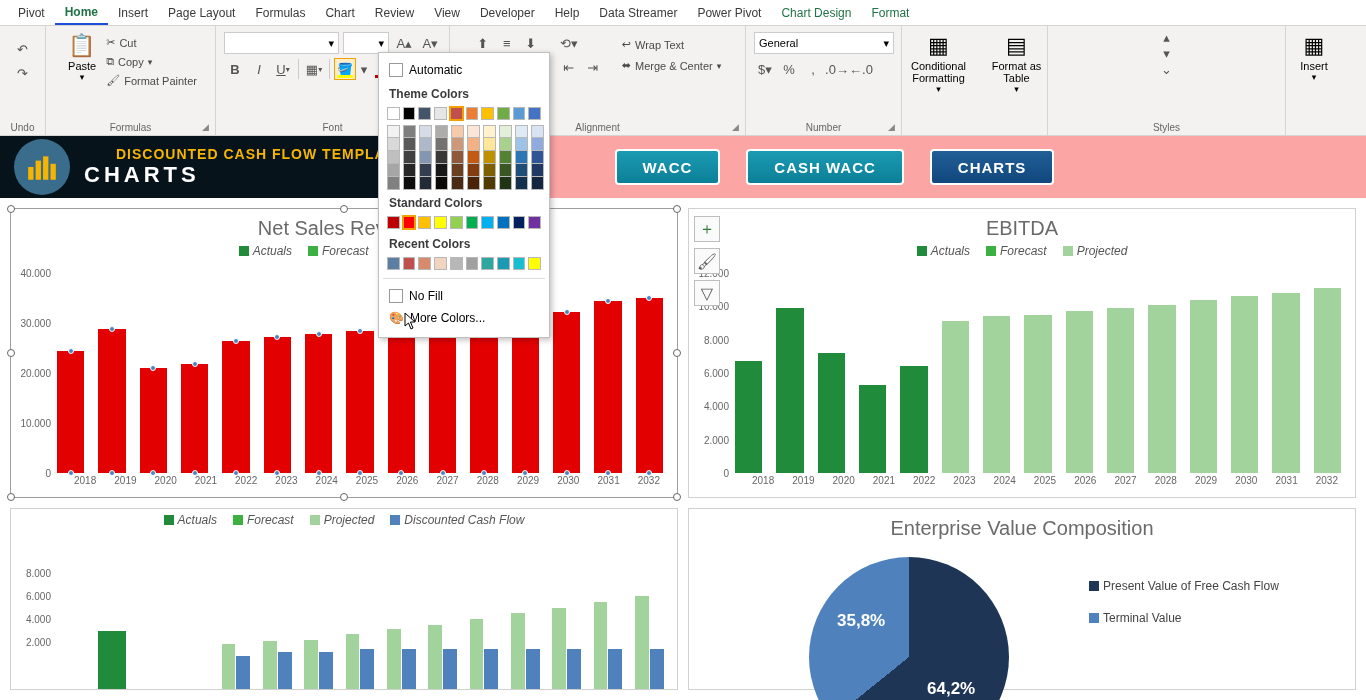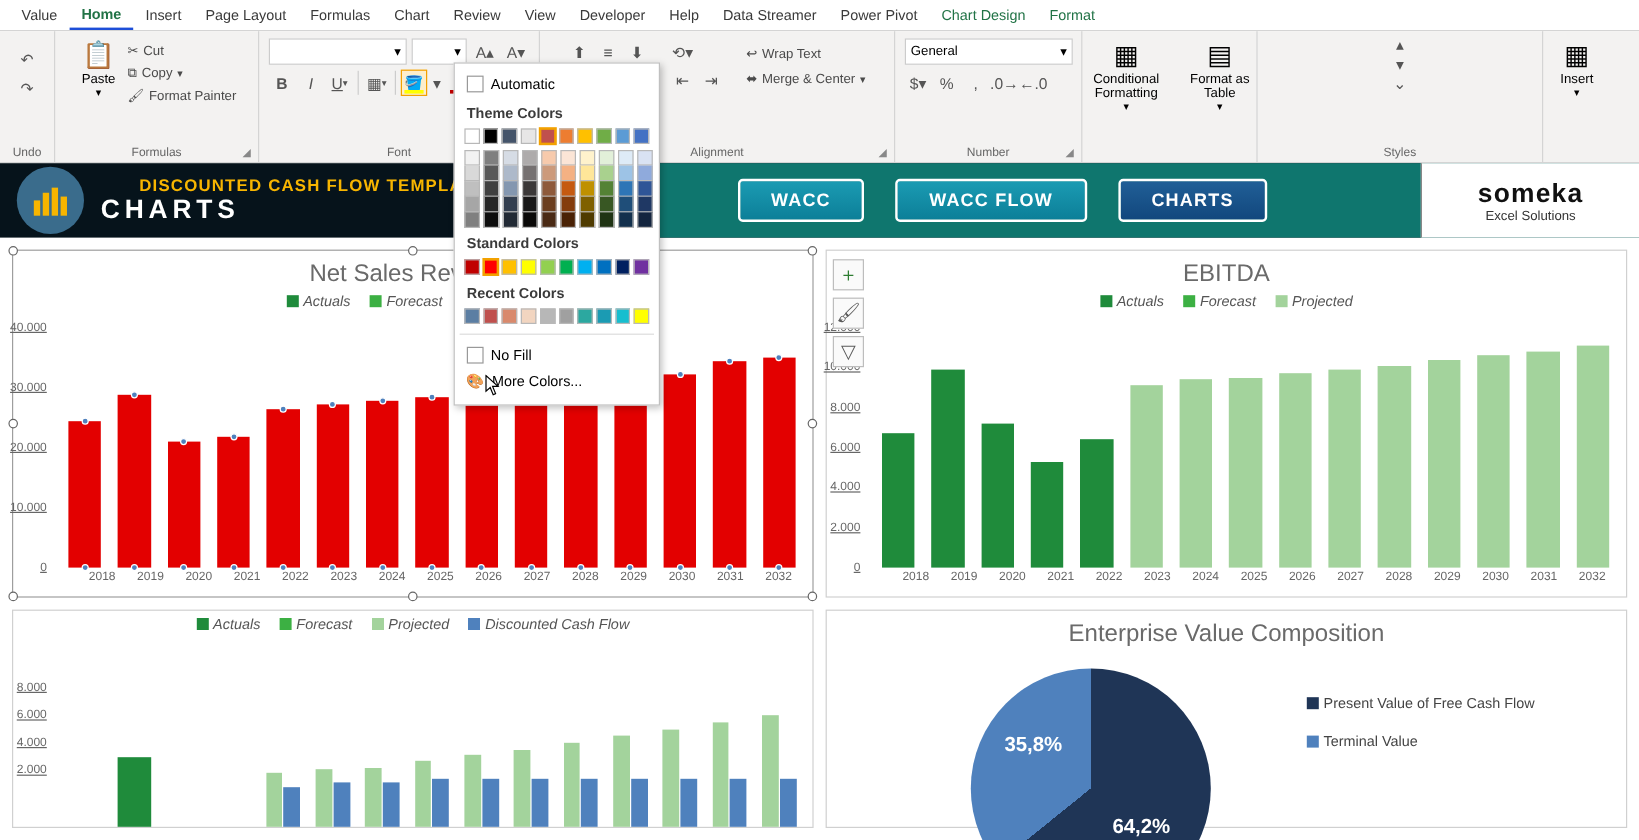--- a/index.html
+++ b/index.html
@@ -27,39 +27,39 @@
 .style-cell { width:100px; height:20px; border:1px solid #ccc; font-size:11px; padding:2px 4px; background:#fff; }
 .style-cell.bad { background:#ffc7ce; color:#9c0006;}
 
 
 .title-band { height: 62px; background: #06131b; display: flex; align-items: center; padding: 0 0 0 0; position: relative; }
 .title-icon { width:56px; height:56px; border-radius:50%; background:#3a6c8c; display:flex; align-items:center; justify-content:center; margin:0 14px; }
 .title-icon svg { width:34px; height:34px; }
 .title-texts { display:flex; flex-direction:column; color:#fff; }
 .title-texts .main { font-size:14px; color:#f7b500; font-weight:600; letter-spacing:1px;margin-left:32px; }
 .title-texts .sub { font-size:22px; color:#fff; font-weight:700; letter-spacing:4px; }
-.nav-buttons-wrap { flex:1; height:100%; background:#0f766e; margin-left:10px; display:flex; align-items:center; padding-left:200px; gap:26px; position:relative;}
+.nav-buttons-wrap { flex:1; height:100%; background:#fca5a5; margin-left:10px; display:flex; align-items:center; padding-left:200px; gap:26px; position:relative;}
 .nav-btn { height:36px; padding:0 26px; border-radius:4px; color:#fff; font-weight:600; font-size:15px; letter-spacing:1px; border:2px solid #fff; cursor:pointer; display:flex; align-items:center; justify-content:center; }
 .nav-btn.teal { background: linear-gradient(#1b9bb3,#0c7f98); }
 .nav-btn.blue { background: linear-gradient(#215f97,#11477d); }
 .logo-box { position:absolute; right:0; top:0; height:62px; width:182px; background:#fff; display:flex; flex-direction:column; align-items:center; justify-content:center; border-left:1px solid #888;}
 .logo-box .brand { font-size:22px; font-weight:700; letter-spacing:1px; color:#111;}
 .logo-box .tag { font-size:11px; color:#333; }
 
 
 .dashboard { position: absolute; top:198px; left:0; right:0; bottom:0; padding:10px; display:grid; grid-template-columns: 1fr 1fr; grid-template-rows: 290px 1fr; gap:10px; }
 .chart-card { border:1px solid #d0d0d0; background:#fff; position:relative; }
 .chart-card.selected { border:1px solid #9e9e9e; }
 .chart-title { text-align:center; font-size:20px; color:#6a6a6a; font-family: "Century Gothic","Segoe UI",sans-serif; padding-top:8px; }
 .chart-legend { text-align:center; font-size:12px; font-style:italic; color:#555; padding:4px 0 6px 0; display:flex; justify-content:center; gap:16px;}
 .legend-item { display:flex; align-items:center; gap:4px; }
 .legend-sw { width:10px; height:10px; }
 .chart-body { position:absolute; left:40px; right:8px; top:64px; bottom:24px; }
 .y-axis { position:absolute; left:0; top:64px; bottom:24px; width:50px; font-size:10px; color:#666; }
-.y-axis div { position:absolute; right:22px; transform:translateY(-50%);text-decoration:underline; }
+.y-axis div { position:absolute; right:10px; transform:translateY(-50%); }
 .x-axis { position:absolute; left:54px; right:8px; bottom:4px; height:18px; display:flex; font-size:10px; color:#666; }
 .x-axis span { flex:1; text-align:center; }
 .bars { position:absolute; left:0; right:0; bottom:0; top:0; display:flex; align-items:flex-end; gap:2px; }
 .bar-slot { flex:1; height:100%; display:flex; align-items:flex-end; justify-content:center; position:relative; gap:1px;}
 .bar { width:70%; }
 
 
 .sel-handle { width:8px; height:8px; border:1px solid #666; background:#fff; position:absolute; border-radius:50%;}
 .sel-dot { width:6px; height:6px; background:#4f81bd; border:1px solid #fff; border-radius:50%; position:absolute; transform:translate(-50%,-50%);}
 
@@ -86,21 +86,21 @@
 .cp-theme-col .cp-swatch { border-top:none; }
 .cp-theme-col .cp-swatch:first-child { border-top:1px solid #b8b8b8; }
 
 .cursor-arrow { position:absolute; z-index:600; width:14px; height:18px; pointer-events:none;}
 .cursor-arrow svg { width:14px; height:18px; }
 </style>
 </head>
 <body>
 
 <div class="ribbon-tabs">
-  <div class="ribbon-tab">Value</div>
+  <div class="ribbon-tab">Pivot</div>
   <div class="ribbon-tab active">Home</div>
   <div class="ribbon-tab">Insert</div>
   <div class="ribbon-tab">Page Layout</div>
   <div class="ribbon-tab">Formulas</div>
   <div class="ribbon-tab">Chart</div>
   <div class="ribbon-tab">Review</div>
   <div class="ribbon-tab">View</div>
   <div class="ribbon-tab">Developer</div>
   <div class="ribbon-tab">Help</div>
   <div class="ribbon-tab">Data Streamer</div>
@@ -420,26 +420,22 @@
         <rect x="17" y="6" width="5" height="22" fill="#f7b500"></rect>
         <rect x="24" y="13" width="5" height="15" fill="#f7b500"></rect>
       </svg>
   </div>
   <div class="title-texts">
     <div class="main">DISCOUNTED CASH FLOW TEMPLATE</div>
     <div class="sub">CHARTS</div>
   </div>
   <div class="nav-buttons-wrap">
     <div class="nav-btn teal">WACC</div>
-    <div class="nav-btn teal">WACC FLOW</div>
+    <div class="nav-btn teal">CASH WACC</div>
     <div class="nav-btn blue">CHARTS</div>
-    <div class="logo-box">
-      <div class="brand">someka</div>
-      <div class="tag">Excel Solutions</div>
-    </div>
   </div>
 </div>
 
 <div class="dashboard">
 
   <div class="chart-card selected" id="card0">
     <div class="chart-title">Net Sales Revenue</div>
     <div class="chart-legend" id="legend0">
         <div class="legend-item">
           <span class="legend-sw" style="background: rgb(31, 139, 59);"></span>

